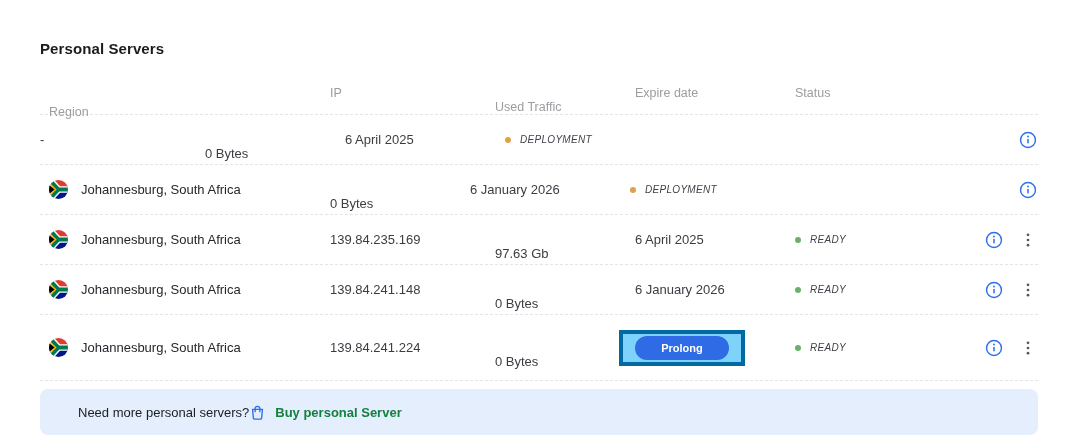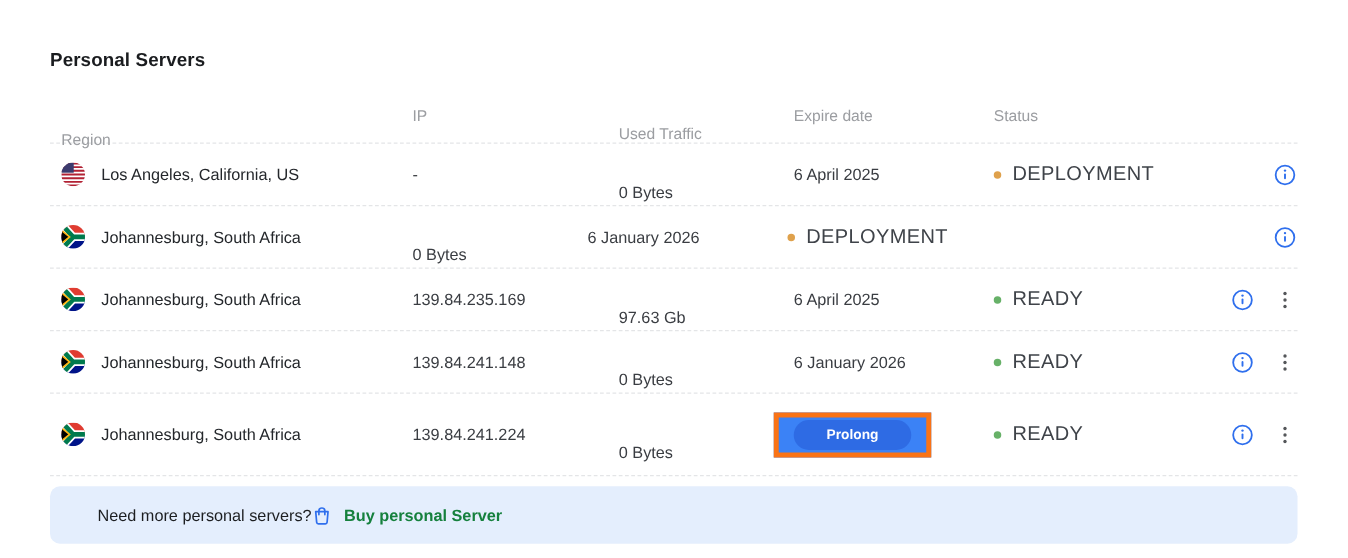--- a/index.html
+++ b/index.html
@@ -23,28 +23,28 @@
   .c-status { flex:1 1 auto; display:flex; align-items:center; gap:9px; }
   .c-actions { flex:0 0 88px; display:flex; justify-content:flex-end; align-items:center; gap:14px; }
   .thead .c-region { padding-left:9px;margin-top:38px; }
 
   .region-name { color:#24272b; }
   .flag { width:19px; height:19px; border-radius:50%; overflow:hidden; flex:0 0 19px;
     display:inline-block; box-shadow:0 0 0 .5px rgba(0,0,0,.08) inset; }
   .flag svg { display:block; }
 
   .dot { width:6px; height:6px; border-radius:50%; display:inline-block; }
-  .status-text { font-size:16px; color:#3f4349; letter-spacing:.3px; }
+  .status-text { font-size:10px; color:#3f4349; letter-spacing:.3px;font-style:italic; }
 
   .icon-btn { background:none; border:none; padding:0; cursor:pointer;
     width:20px; height:20px; display:flex; align-items:center; justify-content:center; }
 
   .expire-text { color:#3a3d42; }
-  .annotation { display:inline-flex; border:4px solid #f97316; padding:2px 12px;
-    margin-left:-16px; background:#3b82f6; }
+  .annotation { display:inline-flex; border:4px solid #0369a1; padding:2px 12px;
+    margin-left:-16px; background:#7dd3fc; }
   .prolong { background:#2e6be4; color:#fff; font-weight:700; font-size:11px;
     border:none; border-radius:12px; width:94px; height:24px; cursor:pointer;
     font-family:"Liberation Sans", sans-serif; }
 
   .banner { margin-top:8px; height:46px; background:#e4eefd; border-radius:8px;
     display:flex; align-items:center; padding:0 38px; }
   .banner-q { font-size:13px; color:#1c1e21; font-weight:500; }
   .buy-link { display:flex; align-items:center; gap:9px; background:none; border:none;
     color:#15803d; font-weight:700; font-size:13px; cursor:pointer;
     font-family:"Liberation Sans", sans-serif; }
@@ -59,31 +59,20 @@
     <div class="thead">
       <div class="c-region">Region</div>
       <div class="c-ip">IP</div>
       <div class="c-traffic">Used Traffic</div>
       <div class="c-expire">Expire date</div>
       <div class="c-status">Status</div>
       <div class="c-actions"></div>
     </div>
     <div>
         <div class="row">
-    <div class="c-region">
-      <span class="flag">
-        <svg class="f-us" width="19" height="19" viewBox="0 0 20 20">
-          <rect width="20" height="20" fill="#ffffff"></rect>
-          <path stroke="#b22234" stroke-width="1.6" d="M0 .8H20 M0 3.9H20 M0 7H20 M0 10.1H20 M0 13.2H20 M0 16.3H20 M0 19.4H20"></path>
-          <rect width="10.5" height="8.6" fill="#3c3b6e"></rect>
-        </svg>
-
-      </span>
-      <span class="region-name">Los Angeles, California, US</span>
-    </div>
     <div class="c-ip">-</div>
     <div class="c-traffic">0 Bytes</div>
     <div class="c-expire">
       <span class="expire-text">6 April 2025</span>
       
     </div>
     <div class="c-status">
       <span class="dot" style="background: rgb(223, 161, 76);"></span>
       <span class="status-text">DEPLOYMENT</span>
     </div>

